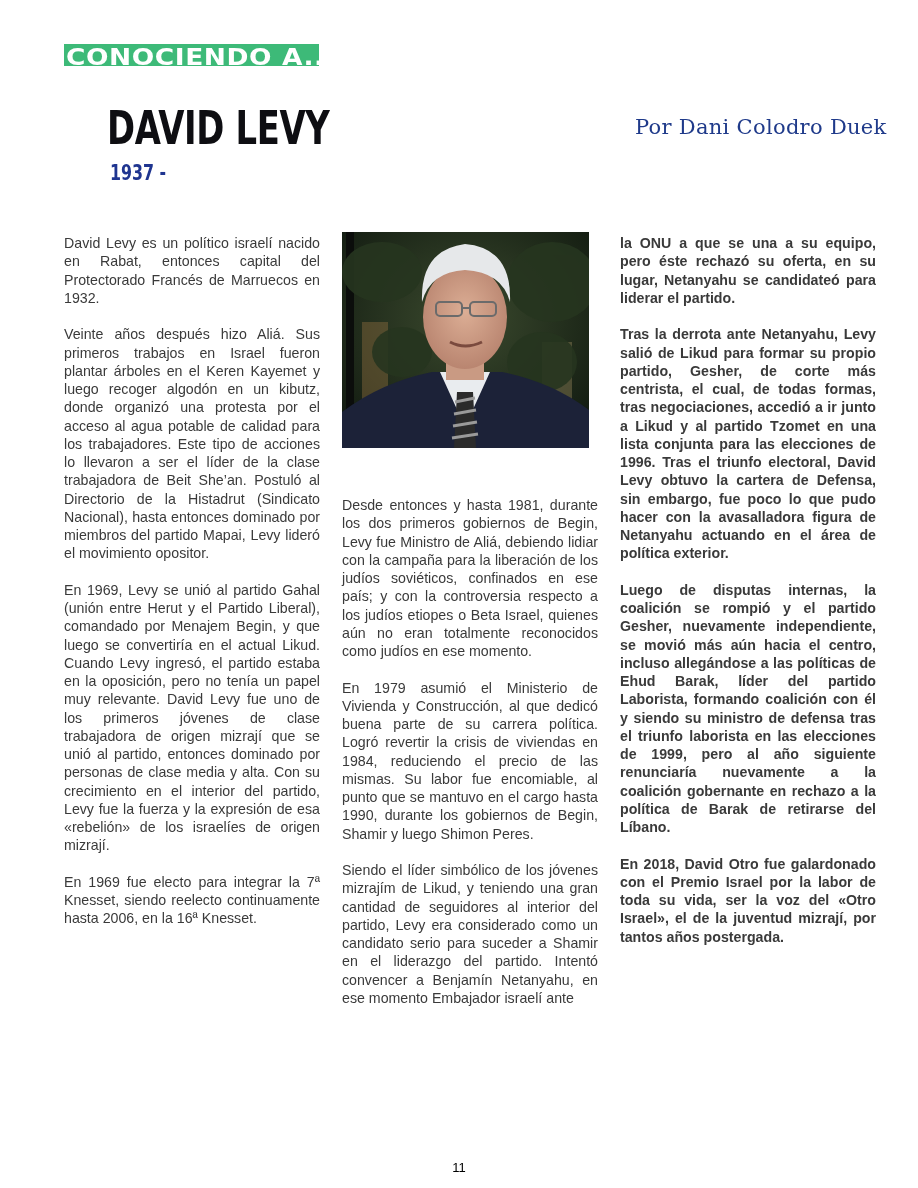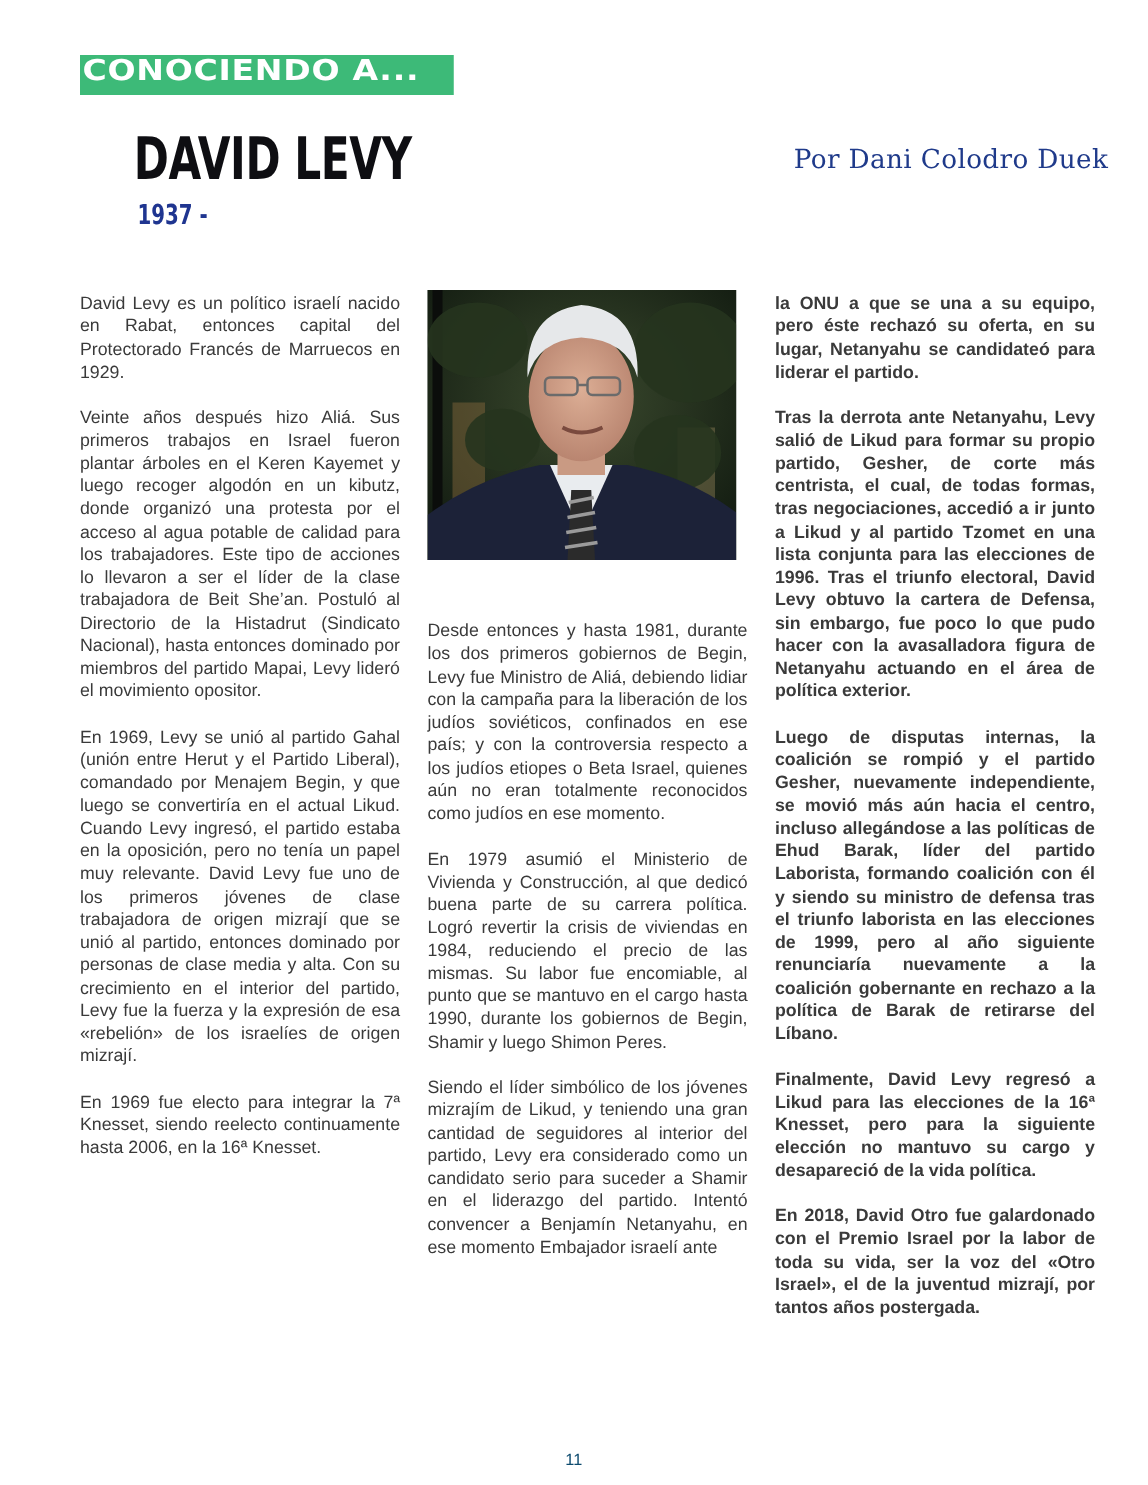--- a/index.html
+++ b/index.html
@@ -1,21 +1,20 @@
 <!DOCTYPE html>
 <html><head>
 <meta charset="utf-8">
 <style>
   html, body { margin: 0; padding: 0; background: #ffffff; }
   body { width: 918px; height: 1188px; position: relative; overflow: hidden; font-family: "Liberation Sans", sans-serif; }
 
   .section-banner {
-    position: absolute; left: 64px; top: 44px; width: 255px; height: 32px;
+    position: absolute; left: 64px; top: 44px; width: 255px; height: 22px;
     background: #3dba78;
-    padding-left: 44px;
   }
   .section-banner span {
     position: absolute; left: 2px; top: -1px;
     font-family: "DejaVu Sans", sans-serif; font-weight: bold;
     font-size: 23px; letter-spacing: 0.5px; color: #ffffff;
     transform: scaleX(1.15); transform-origin: left top;
     line-height: 28px; white-space: nowrap;
   }
 
   .name-title {
@@ -50,36 +49,36 @@
   .col2 { left: 342px; top: 496px; }
   .col3 { left: 620px; top: 234px; font-weight: bold; }
 
   .photo {
     position: absolute; left: 342px; top: 232px; width: 247px; height: 216px;
     background: #1b2418; overflow: hidden;
   }
 
   .page-number {
     position: absolute; left: 0; width: 918px; top: 1160px; text-align: center;
-    font-family: "Liberation Sans", sans-serif; font-size: 13px; color: #0c4a6e;
+    font-family: "Liberation Sans", sans-serif; font-size: 13px; color: #000000;
   }
 </style>
 </head>
 <body>
 
 <div class="section-banner">
   <span>CONOCIENDO A...</span>
 </div>
 
 <div class="name-title">DAVID LEVY</div>
 <div class="years">1937 -</div>
 <div class="byline">Por Dani Colodro Duek</div>
 
 <div class="col col1">
-  <p>David Levy es un político israelí nacido en Rabat, entonces capital del Protectorado Francés de Marruecos en 1929.</p>
+  <p>David Levy es un político israelí nacido en Rabat, entonces capital del Protectorado Francés de Marruecos en 1932.</p>
   <p>Veinte años después hizo Aliá. Sus primeros trabajos en Israel fueron plantar árboles en el Keren Kayemet y luego recoger algodón en un kibutz, donde organizó una protesta por el acceso al agua potable de calidad para los trabajadores. Este tipo de acciones lo llevaron a ser el líder de la clase trabajadora de Beit She’an. Postuló al Directorio de la Histadrut (Sindicato Nacional), hasta entonces dominado por miembros del partido Mapai, Levy lideró el movimiento opositor.</p>
   <p>En 1969, Levy se unió al partido Gahal (unión entre Herut y el Partido Liberal), comandado por Menajem Begin, y que luego se convertiría en el actual Likud. Cuando Levy ingresó, el partido estaba en la oposición, pero no tenía un papel muy relevante. David Levy fue uno de los primeros jóvenes de clase trabajadora de origen mizrají que se unió al partido, entonces dominado por personas de clase media y alta. Con su crecimiento en el interior del partido, Levy fue la fuerza y la expresión de esa «rebelión» de los israelíes de origen mizrají.</p>
   <p>En 1969 fue electo para integrar la 7ª Knesset, siendo reelecto continuamente hasta 2006, en la 16ª Knesset.</p>
 </div>
 
 <div class="photo" role="img" aria-label="Retrato de David Levy">
   <svg width="247" height="216" viewBox="0 0 247 216">
     <defs>
       <radialGradient id="bg" cx="50%" cy="40%" r="70%">
         <stop offset="0%" stop-color="#3b4a2e"></stop>
@@ -119,17 +118,16 @@
 <div class="col col2">
   <p>Desde entonces y hasta 1981, durante los dos primeros gobiernos de Begin, Levy fue Ministro de Aliá, debiendo lidiar con la campaña para la liberación de los judíos soviéticos, confinados en ese país; y con la controversia respecto a los judíos etiopes o Beta Israel, quienes aún no eran totalmente reconocidos como judíos en ese momento.</p>
   <p>En 1979 asumió el Ministerio de Vivienda y Construcción, al que dedicó buena parte de su carrera política. Logró revertir la crisis de viviendas en 1984, reduciendo el precio de las mismas. Su labor fue encomiable, al punto que se mantuvo en el cargo hasta 1990, durante los gobiernos de Begin, Shamir y luego Shimon Peres.</p>
   <p>Siendo el líder simbólico de los jóvenes mizrajím de Likud, y teniendo una gran cantidad de seguidores al interior del partido, Levy era considerado como un candidato serio para suceder a Shamir en el liderazgo del partido. Intentó convencer a Benjamín Netanyahu, en ese momento Embajador israelí ante</p>
 </div>
 
 <div class="col col3">
   <p>la ONU a que se una a su equipo, pero éste rechazó su oferta, en su lugar, Netanyahu se candidateó para liderar el partido.</p>
   <p>Tras la derrota ante Netanyahu, Levy salió de Likud para formar su propio partido, Gesher, de corte más centrista, el cual, de todas formas, tras negociaciones, accedió a ir junto a Likud y al partido Tzomet en una lista conjunta para las elecciones de 1996. Tras el triunfo electoral, David Levy obtuvo la cartera de Defensa, sin embargo, fue poco lo que pudo hacer con la avasalladora figura de Netanyahu actuando en el área de política exterior.</p>
   <p>Luego de disputas internas, la coalición se rompió y el partido Gesher, nuevamente independiente, se movió más aún hacia el centro, incluso allegándose a las políticas de Ehud Barak, líder del partido Laborista, formando coalición con él y siendo su ministro de defensa tras el triunfo laborista en las elecciones de 1999, pero al año siguiente renunciaría nuevamente a la coalición gobernante en rechazo a la política de Barak de retirarse del Líbano.</p>
-  <p>Finalmente, David Levy regresó a Likud para las elecciones de la 16ª Knesset, pero para la siguiente elección no mantuvo su cargo y desapareció de la vida política.</p>
   <p>En 2018, David Otro fue galardonado con el Premio Israel por la labor de toda su vida, ser la voz del «Otro Israel», el de la juventud mizrají, por tantos años postergada.</p>
 </div>
 
 <div class="page-number">11</div>
 
 </body></html>

